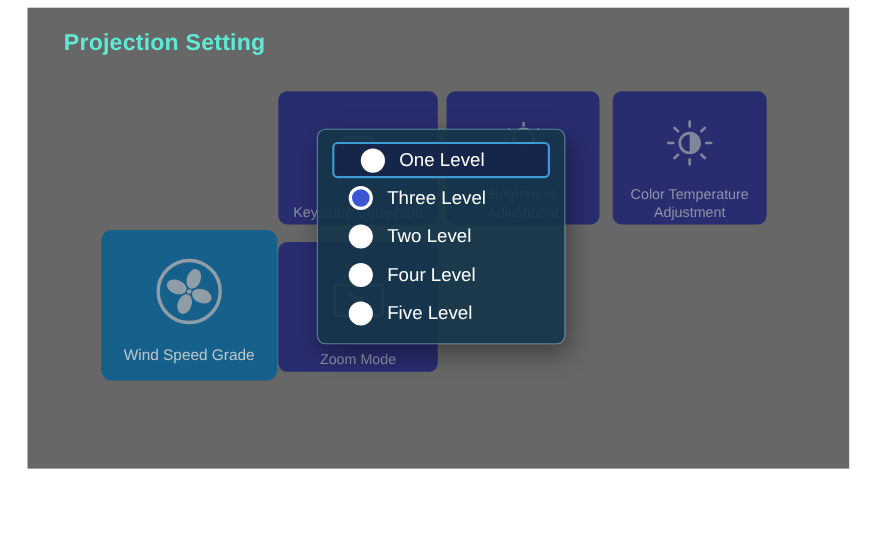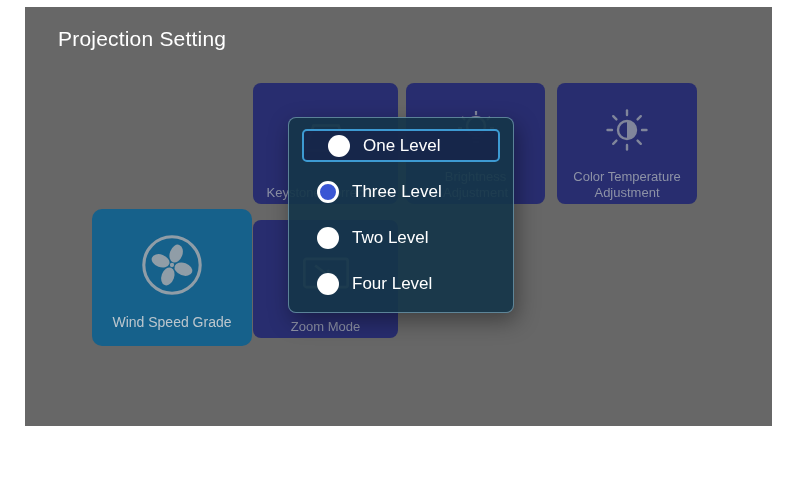--- a/index.html
+++ b/index.html
@@ -1,19 +1,19 @@
 <!DOCTYPE html>
 <html><head>
 <meta charset="utf-8">
 <style>
   html,body{margin:0;padding:0;}
   .page{position:relative;width:800px;height:499px;background:#ffffff;overflow:hidden;
         font-family:"Liberation Sans",sans-serif;}
   .screen{position:absolute;left:25px;top:7px;width:747px;height:419px;background:#676767;}
-  .title{position:absolute;left:33px;top:20px;font-size:21px;font-weight:400;color:#ffffff;letter-spacing:.2px;}
+  .title{position:absolute;left:33px;top:20px;font-size:21px;font-weight:700;color:#5eead4;letter-spacing:.2px;}
 
   .tile{position:absolute;background:#282d6f;border-radius:8px;display:flex;flex-direction:column;
         align-items:center;box-sizing:border-box;}
   .tile .iconwrap{flex:1;display:flex;align-items:center;justify-content:center;padding-top:8px;color:#81869b;}
   .tile .tlabel{font-size:13px;line-height:1.25;text-align:center;color:#8d92a6;padding-bottom:3px;max-width:128px;}
 
   #tile-projection-mode{left:72px;top:76px;width:145px;height:121px;}
   #tile-keystone{left:228px;top:76px;width:145px;height:121px;}
   #tile-brightness{left:381px;top:76px;width:139px;height:121px;}
   #tile-colortemp{left:532px;top:76px;width:140px;height:121px;}
@@ -131,16 +131,20 @@
         <span class="opt-label">Three Level</span>
       </div>
       <div class="opt">
         <span class="radio"></span>
         <span class="opt-label">Two Level</span>
       </div>
       <div class="opt">
         <span class="radio"></span>
         <span class="opt-label">Four Level</span>
       </div>
+      <div class="opt">
+        <span class="radio"></span>
+        <span class="opt-label">Five Level</span>
+      </div>
     </div>
 
   </div>
 </div>
 
 </body></html>

